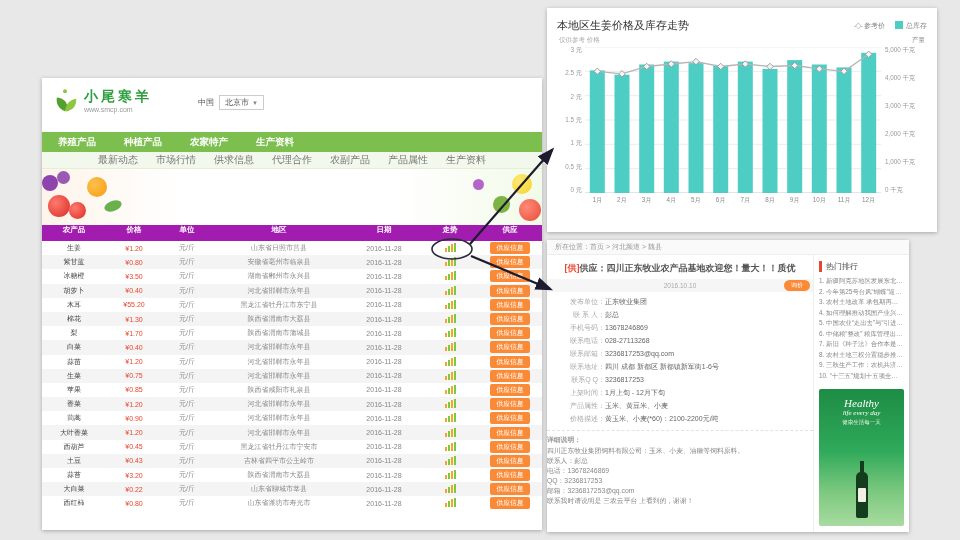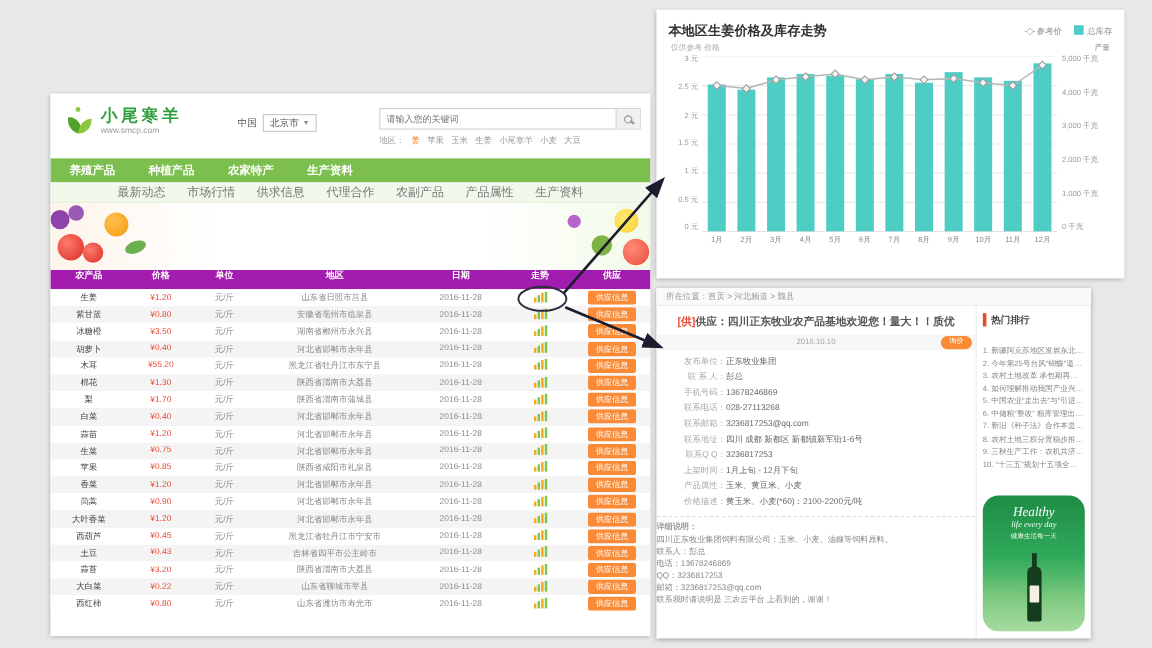--- a/index.html
+++ b/index.html
@@ -60,21 +60,21 @@
   .trend-icon{display:inline-flex;align-items:flex-end;gap:1px;height:9px;cursor:pointer}
   .trend-icon i{width:2px;display:block}
   .trend-icon i:nth-child(1){height:4px;background:#f5a623}
   .trend-icon i:nth-child(2){height:6px;background:#7ac943}
   .trend-icon i:nth-child(3){height:8px;background:#f5a623}
   .trend-icon i:nth-child(4){height:9px;background:#7ac943}
 
   
   .chartpanel{left:547px;top:8px;width:390px;height:224px;padding:10px 10px 4px}
   .chart-header{display:flex;align-items:center}
-  .chart-title{font-size:11px;font-weight:bold;color:#333}
+  .chart-title{font-size:11px;font-weight:normal;color:#333}
   .chart-legend{margin-left:auto;display:flex;gap:10px;font-size:7px;color:#888;align-items:center}
   .lg-line{color:#aaa;font-size:8px;letter-spacing:-1px}
   .lg-swatch{width:8px;height:8px;background:#4ecdc4;display:inline-block;margin-right:3px;vertical-align:-1px}
   .chart-sub{display:flex;font-size:6.5px;color:#aaa;margin:3px 0 2px;padding:0 2px}
   .chart-sub .right{margin-left:auto;color:#888}
   .chart-body{display:flex}
   .axis{display:flex;flex-direction:column;justify-content:space-between;height:146px;font-size:6.3px;color:#999;line-height:6px}
   .axis.left{width:28px;align-items:flex-end;padding-right:3px;text-align:right}
   .axis.right{width:46px;align-items:flex-start;padding-left:4px}
   .plot{width:296px;height:146px;position:relative}
@@ -90,24 +90,24 @@
   .detail-title{font-size:9px;font-weight:bold;color:#555;text-align:center;line-height:12px}
   .detail-title .tag{color:#e8472f}
   .detail-meta{background:#f6f6f6;font-size:6.5px;color:#aaa;text-align:center;margin:5px 0 3px;height:13px;line-height:13px;position:relative}
   .inquiry-badge{position:absolute;right:3px;top:1px;background:#fb8a36;color:#fff;font-size:6px;border-radius:6px;padding:0 7px;height:11px;line-height:11px;cursor:pointer}
   .field{display:flex;font-size:7px;line-height:13px}
   .field .flabel{width:58px;color:#aaa;text-align:right;flex-shrink:0}
   .field .fvalue{color:#666;white-space:nowrap;overflow:hidden;text-overflow:ellipsis}
   .desc{border-top:1px dashed #e2e2e2;margin-top:5px;padding-top:4px;font-size:6.8px;color:#888;line-height:10px}
   .desc .dlabel{color:#999;font-weight:bold;margin-bottom:1px}
   .sidebar{width:96px;border-left:1px solid #eee;padding:6px 5px;display:flex;flex-direction:column;flex-shrink:0}
-  .hot-title{font-size:8px;font-weight:bold;color:#444;border-left:3px solid #e8472f;padding-left:4px;margin-bottom:16px}
+  .hot-title{font-size:8px;font-weight:normal;color:#444;border-left:3px solid #e8472f;padding-left:4px;margin-bottom:4px}
   .hot-list{list-style:none}
   .hot-list li{font-size:6.4px;color:#888;line-height:10.5px;white-space:nowrap;overflow:hidden;text-overflow:ellipsis;cursor:pointer}
-  .ad-card{margin-top:20px;height:156px;border-radius:13px;position:relative;overflow:hidden;cursor:pointer;
+  .ad-card{margin-top:8px;height:156px;border-radius:2px;position:relative;overflow:hidden;cursor:pointer;
            background:linear-gradient(180deg,#1e8c45,#2fa95a 45%,#7cc97f 75%,#a8dba0)}
   .ad-text{position:absolute;top:8px;left:0;right:0;text-align:center;color:#fff}
   .ad-line1{font-family:"Liberation Serif","DejaVu Serif",serif;font-style:italic;font-size:11px}
   .ad-line2{font-family:"Liberation Serif","DejaVu Serif",serif;font-style:italic;font-size:7px}
   .ad-caption{font-size:5.5px;margin-top:2px;color:#eaf7e6}
   .bottle{position:absolute;left:50%;bottom:8px;transform:translateX(-50%);width:12px;height:46px;background:#143d1e;border-radius:5px 5px 2px 2px}
   .bottle::before{content:'';position:absolute;top:-11px;left:4px;width:4px;height:12px;background:#143d1e}
   .bottle::after{content:'';position:absolute;top:16px;left:2px;right:2px;height:14px;background:#f4efe3;border-radius:1px}
 
   .overlay{position:absolute;left:0;top:0;pointer-events:none;z-index:20}
@@ -132,41 +132,20 @@
           <b>小尾寒羊</b>
           <i>www.smcp.com</i>
         </span>
       </div>
       <div class="region">
         <span>中国</span>
         <span class="region-box">
           <span>北京市</span>
           <span class="caret">▼</span>
         </span>
-      </div>
-      <div class="search-area">
-        <div class="search-box">
-          <input placeholder="请输入您的关键词" style="">
-          <button class="search-btn">
-              <span class="mag"></span>
-            </button>
-        </div>
-        <div class="hotwords">
-          <span class="hw-label">地区：</span>
-          <span class="hw-list">
-
-          <a class="hw">姜</a>
-              <a class="hw">苹果</a>
-              <a class="hw">玉米</a>
-              <a class="hw">生姜</a>
-              <a class="hw">小尾寒羊</a>
-              <a class="hw">小麦</a>
-              <a class="hw">大豆</a>
-            </span>
-        </div>
       </div>
     </header>
 
     <nav class="mainnav">
 
     <a class="nav-item">养殖产品</a>
         <a class="nav-item">种植产品</a>
         <a class="nav-item">农家特产</a>
         <a class="nav-item">生产资料</a>
       </nav>

